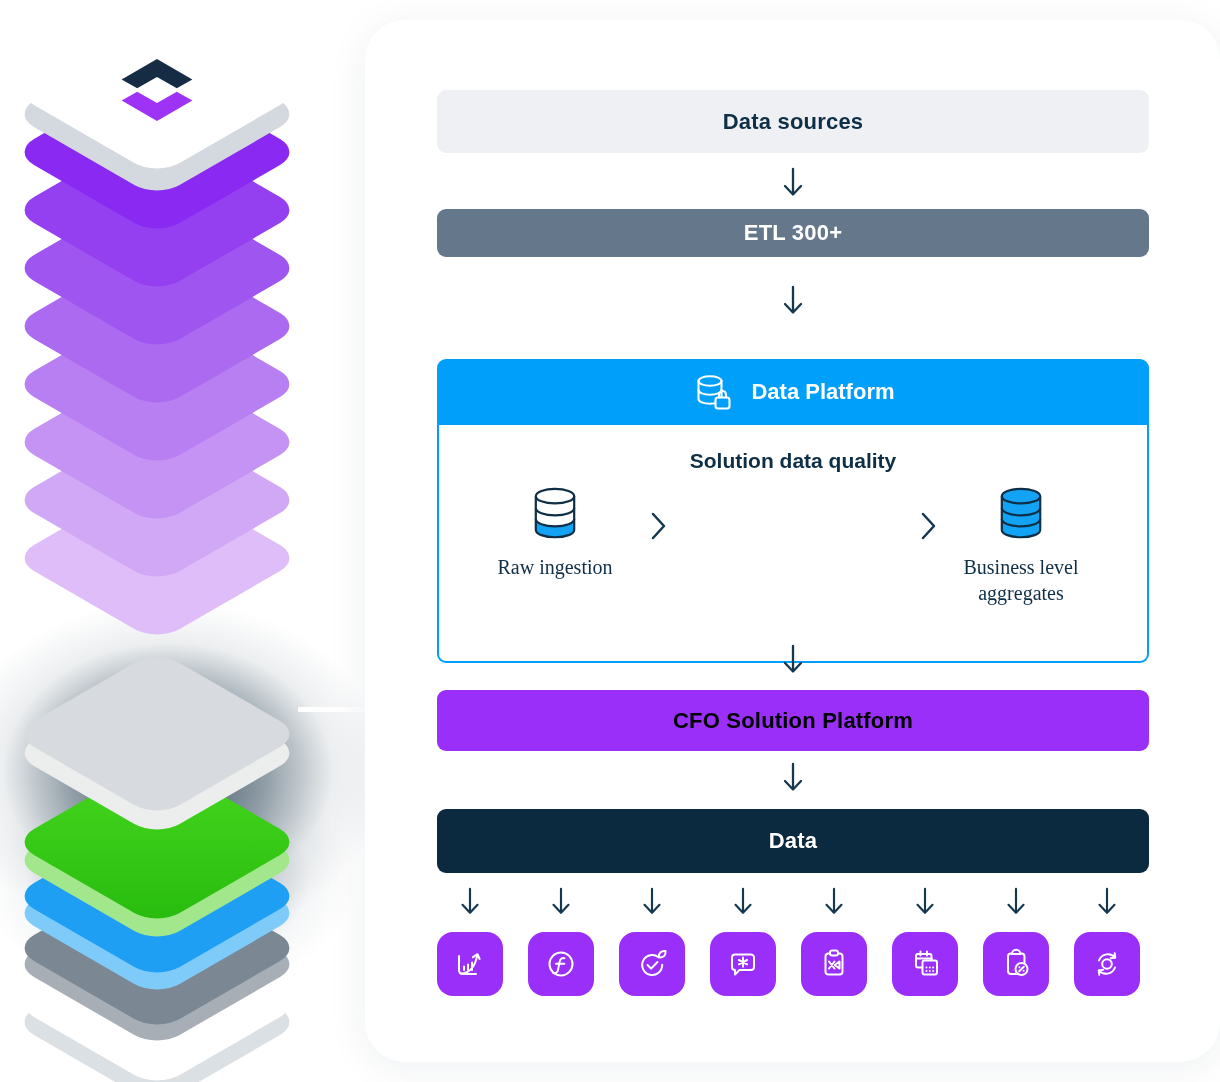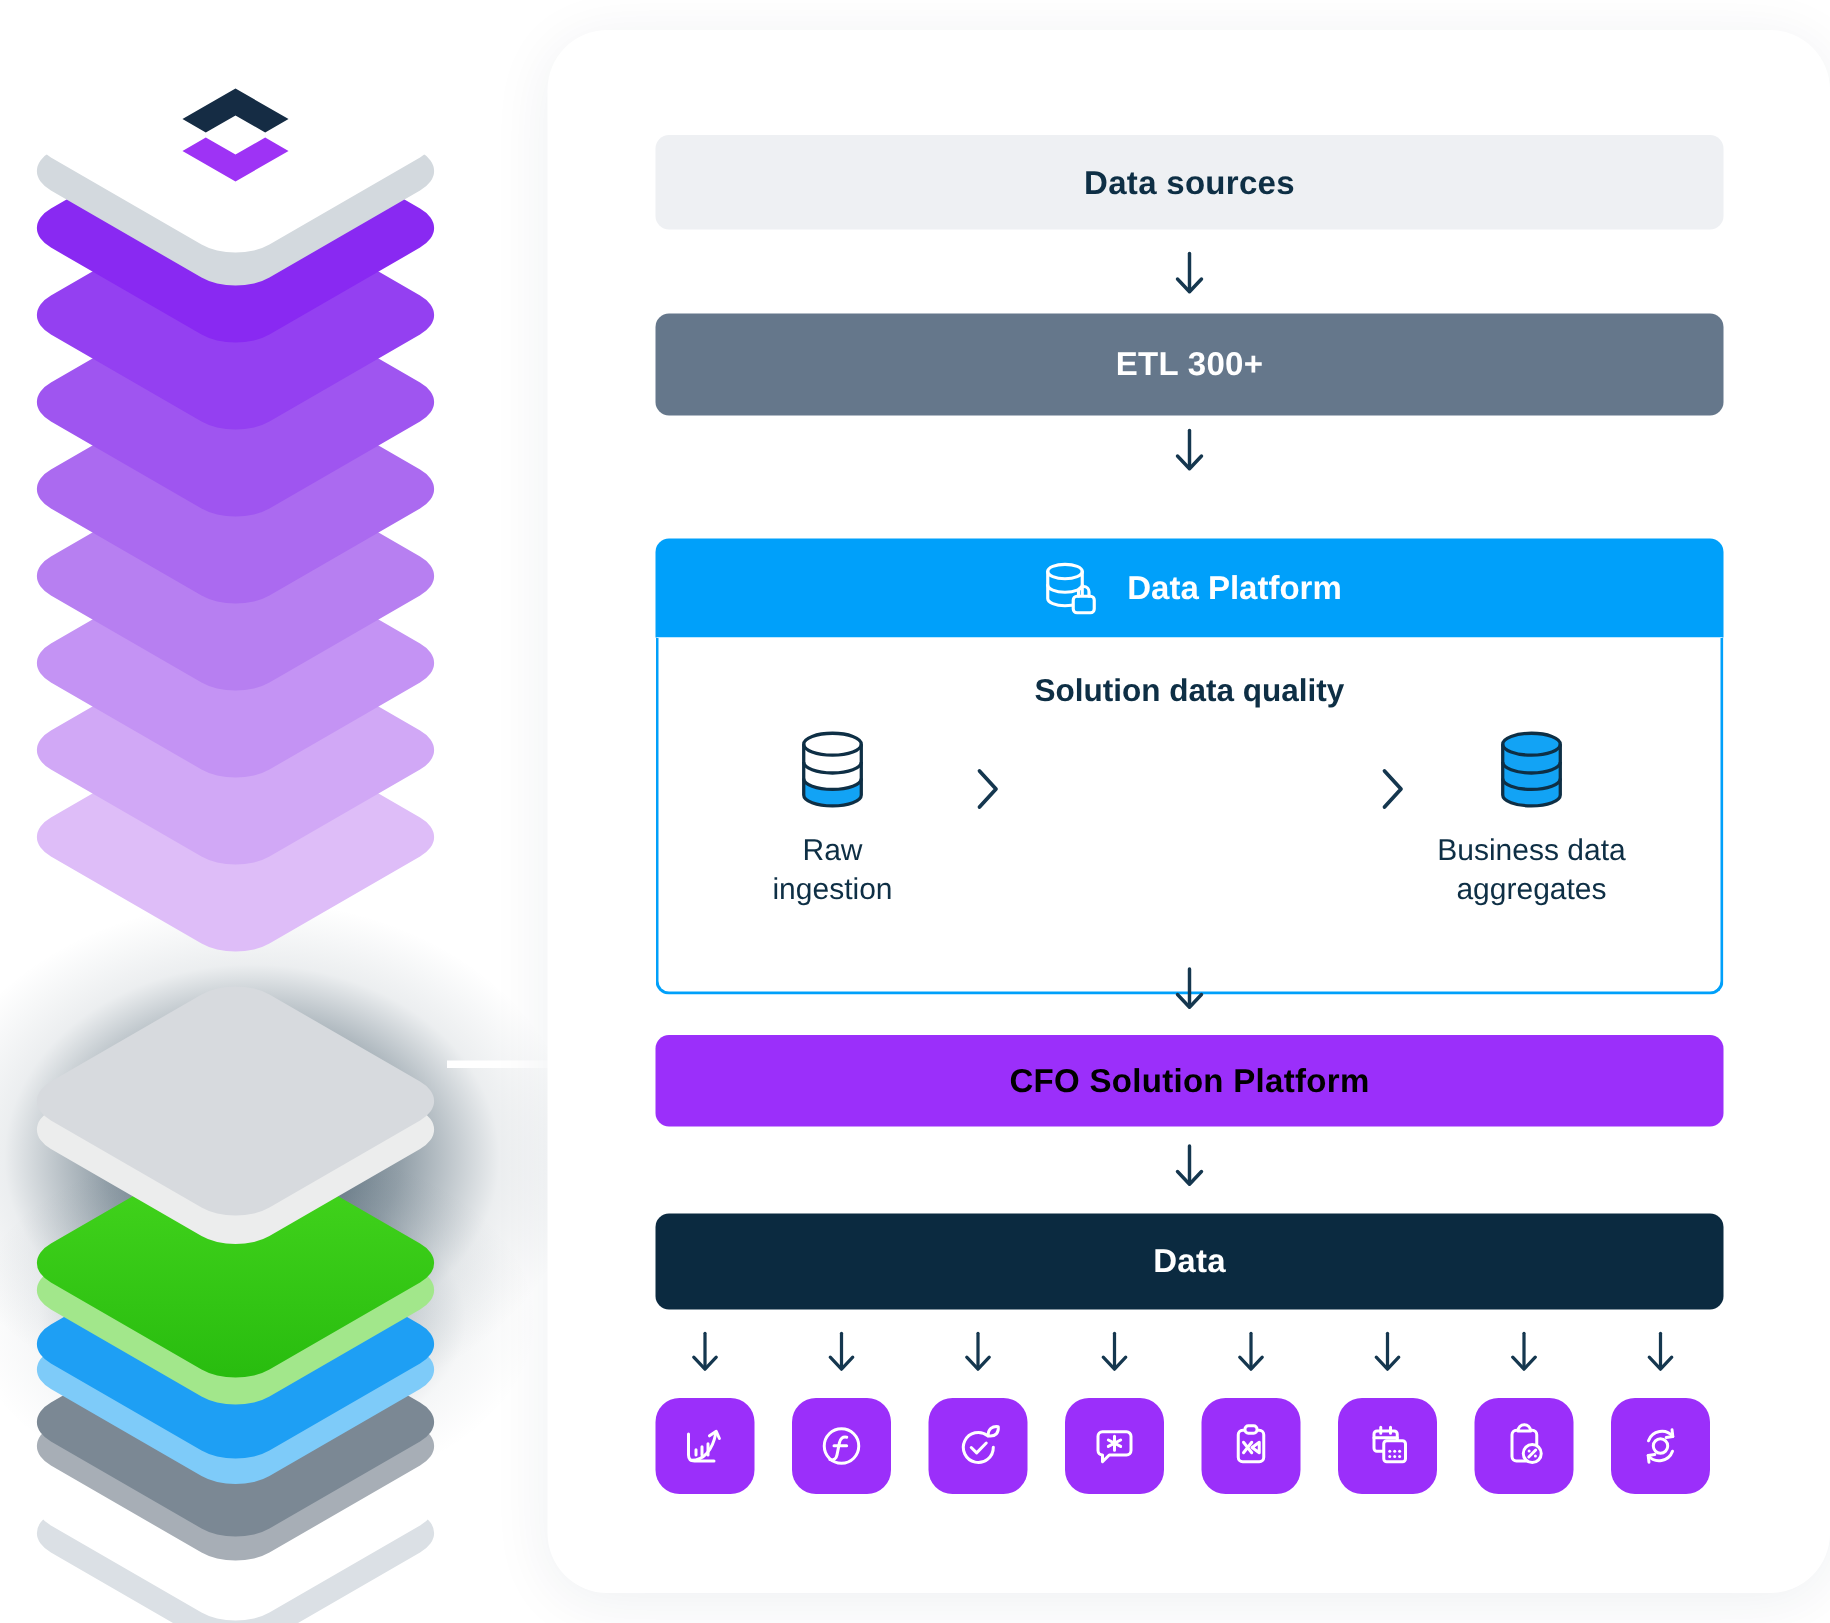--- a/index.html
+++ b/index.html
@@ -18,37 +18,37 @@
 
   
   .stack-wrap{position:absolute;left:0;top:0;width:370px;height:1082px;}
 
   
   .card{position:absolute;left:365px;top:20px;width:855px;height:1042px;background:#ffffff;
         border-radius:40px;box-shadow:0 6px 40px rgba(14,47,69,0.07);}
   .bar{position:absolute;left:72px;width:712px;border-radius:9px;display:flex;align-items:center;justify-content:center;
        font-size:22px;font-weight:600;letter-spacing:.2px;}
   .bar-datasources{top:70px;height:63px;background:var(--light-gray);color:var(--text-navy);}
-  .bar-etl{top:189px;height:68px;background:var(--slate);color:#fff;}
+  .bar-etl{top:189px;height:48px;background:var(--slate);color:#fff;}
   .bar-cfo{top:670px;height:61px;background:var(--accent-purple);color:#000000;}
   .bar-apis{top:789px;height:64px;background:var(--navy);color:#fff;}
 
   .flow-arrow{position:absolute;width:22px;height:34px;display:flex;align-items:center;justify-content:center;}
   .flow-arrow svg{display:block;}
 
   
   .dp-box{position:absolute;left:72px;top:307px;width:712px;height:304px;margin-top:32px;}
   .dp-header{position:absolute;left:0;top:0;width:712px;height:66px;background:var(--accent-blue);
              border-radius:9px 9px 0 0;display:flex;align-items:center;justify-content:center;gap:16px;
              color:#fff;font-size:22px;font-weight:600;}
   .dp-body{position:absolute;left:0;top:66px;width:712px;height:238px;background:#fff;
            border:2px solid var(--accent-blue);border-top:none;border-radius:0 0 9px 9px;}
   .dp-title{position:absolute;left:0;top:24px;width:100%;text-align:center;
             font-size:21px;font-weight:700;color:var(--text-navy);}
-  .stage{position:absolute;top:62px;width:220px;display:flex;flex-direction:column;align-items:center;}
+  .stage{position:absolute;top:62px;width:220px;display:flex;flex-direction:column;align-items:center;font-family:Liberation Serif, serif;}
   .stage-0{left:6px;}
   .stage-1{left:244px;}
   .stage-2{left:472px;}
   .stage-label{margin-top:14px;font-size:20px;line-height:26px;font-weight:500;color:var(--text-navy);text-align:center;}
   .stage-0 .stage-label{max-width:115px;}
   .stage-1 .stage-label{max-width:205px;}
   .stage-2 .stage-label{max-width:170px;}
   .stage-chevron{position:absolute;top:86px;}
   .chev-0{left:210px;}
   .chev-1{left:480px;}
@@ -205,21 +205,21 @@
 
         <div class="stage stage-2">
           <svg width="44" height="53" viewBox="0 0 48 58">
             <path class="db-fill" d="M3,10 V47 a21,8 0 0 0 42,0 V10 Z"></path>
             <ellipse class="db-fill" cx="24" cy="10" rx="21" ry="8"></ellipse>
             <ellipse class="db-stroke" cx="24" cy="10" rx="21" ry="8"></ellipse>
             <path class="db-stroke" d="M3,10 V47 a21,8 0 0 0 42,0 V10"></path>
             <path class="db-stroke" d="M3,23 a21,8 0 0 0 42,0"></path>
             <path class="db-stroke" d="M3,35 a21,8 0 0 0 42,0"></path>
           </svg>
-          <div class="stage-label">Business data aggregates</div>
+          <div class="stage-label">Business level aggregates</div>
         </div>
       </div>
     </div>
 
     <div class="flow-arrow" style="left:417px;top:623px;">
       <svg width="20" height="32" viewBox="0 0 20 32">
           <g fill="none" stroke="#15374f" stroke-width="2.3" stroke-linecap="round" stroke-linejoin="round">
             <path d="M10,2 V26"></path>
             <path d="M2,19 L10,27.5 L18,19"></path>
           </g>

